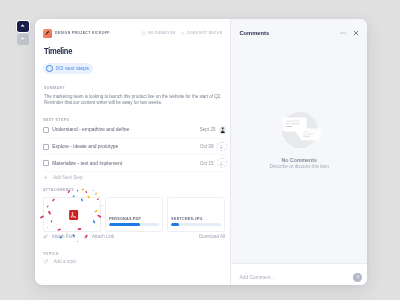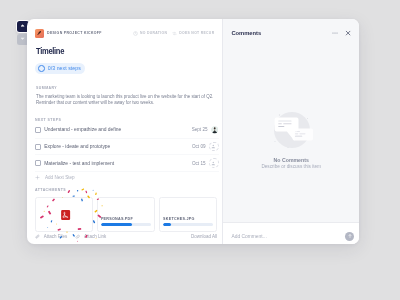--- a/index.html
+++ b/index.html
@@ -1,19 +1,19 @@
 <!DOCTYPE html>
 <html><head>
 <meta charset="utf-8">
 <style>
   html,body{margin:0;padding:0;}
   body{width:400px;height:300px;overflow:hidden;background:#e0e0e1;
        font-family:"Liberation Sans",sans-serif;-webkit-font-smoothing:antialiased;}
   .stage{position:relative;width:400px;height:300px;}
-  .card{position:absolute;left:27px;top:19px;width:332px;height:225px;background:#fff;
+  .card{position:absolute;left:35px;top:19px;width:332px;height:266px;background:#fff;
         border-radius:7px;box-shadow:0 5px 18px rgba(40,42,70,.10), 0 1px 4px rgba(40,42,70,.05);display:flex;overflow:hidden;}
   .left{width:196px;height:100%;position:relative;}
   .right{width:136px;height:100%;background:#f6f7f9;border-left:1px solid #e8e9ee;position:relative;}
 
   
     .navbtn{position:absolute;left:16.5px;width:12px;height:11px;border-radius:2.5px;
           display:flex;align-items:center;justify-content:center;}
   .navbtn.up{top:20.5px;background:#1b1f48;box-shadow:0 0 0 .9px #fff, 0 1.5px 3px rgba(27,31,72,.2);}
   .navbtn.down{top:33.5px;height:11px;background:#c1c4cc;}
   .navbtn svg{display:block;}

